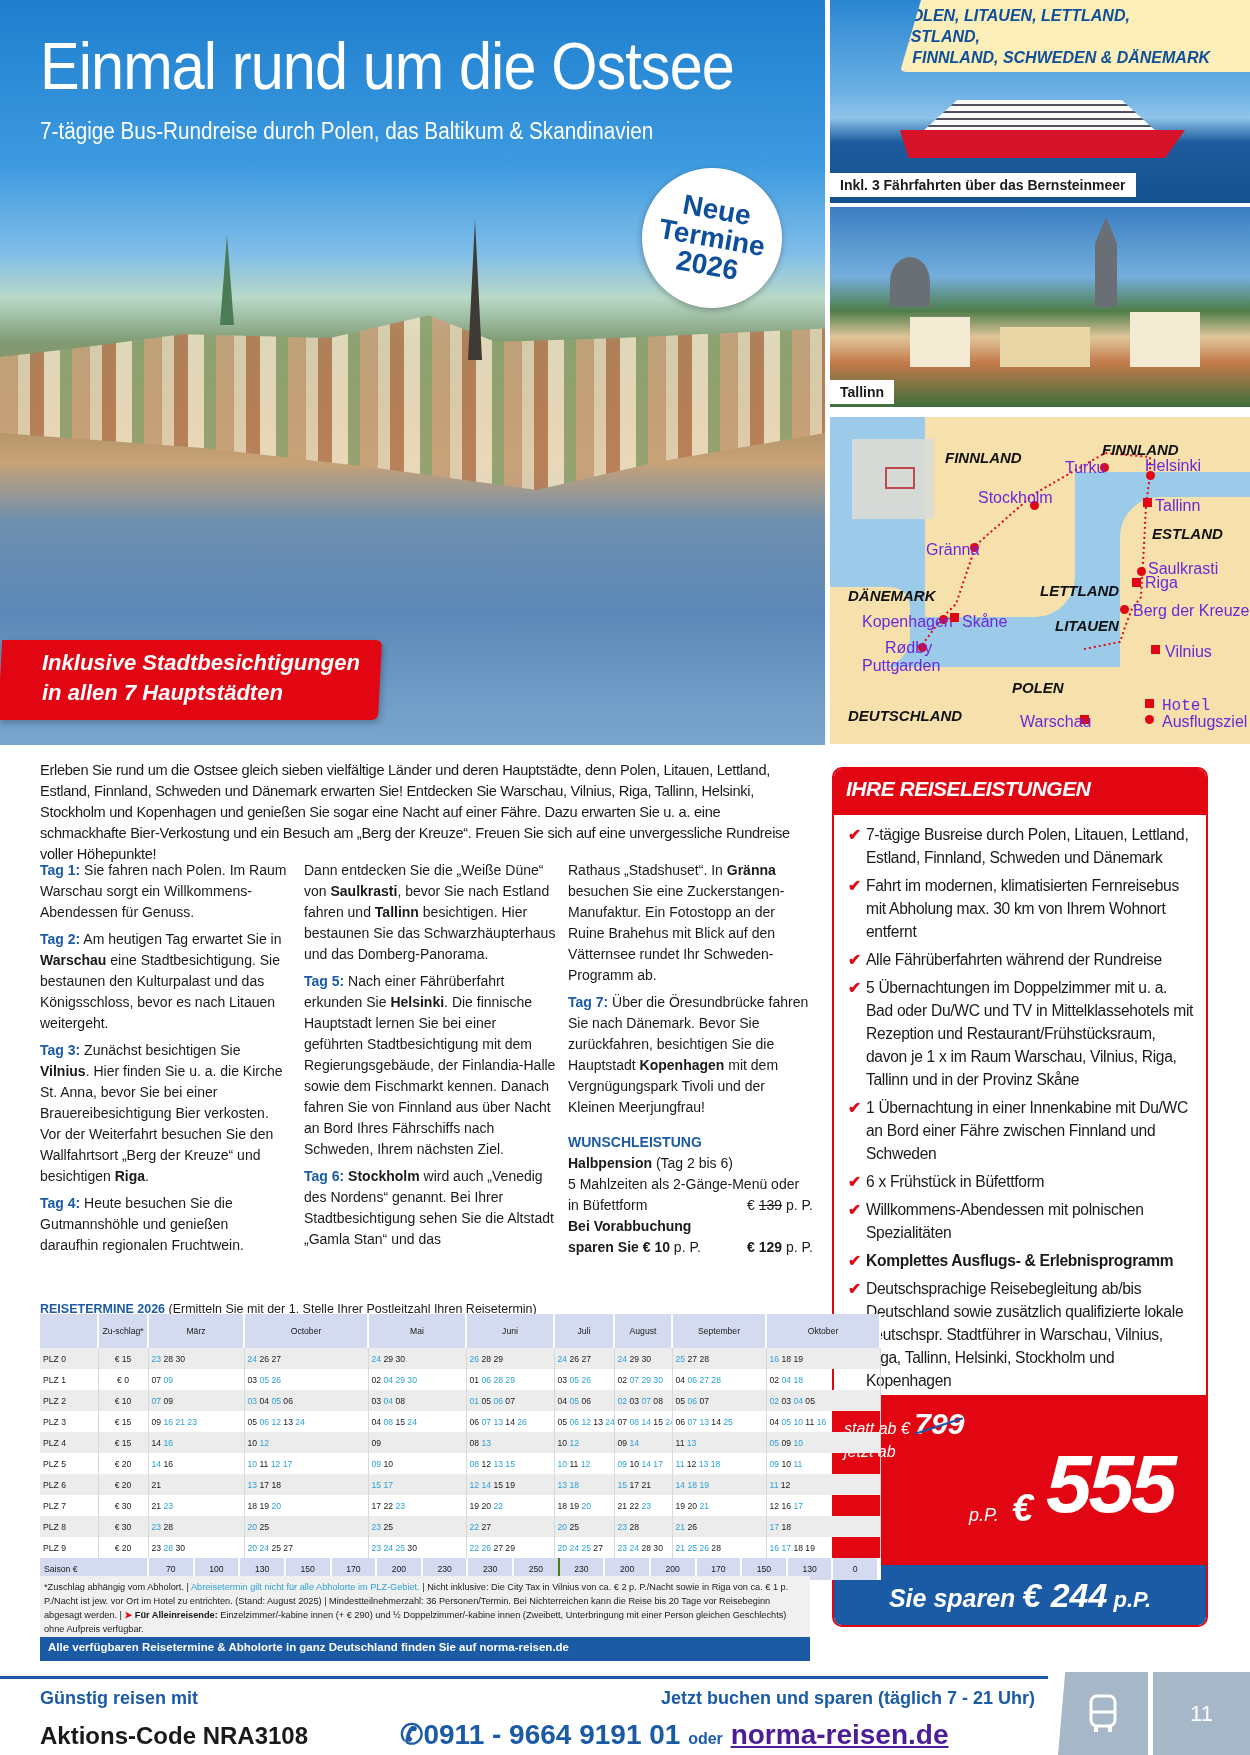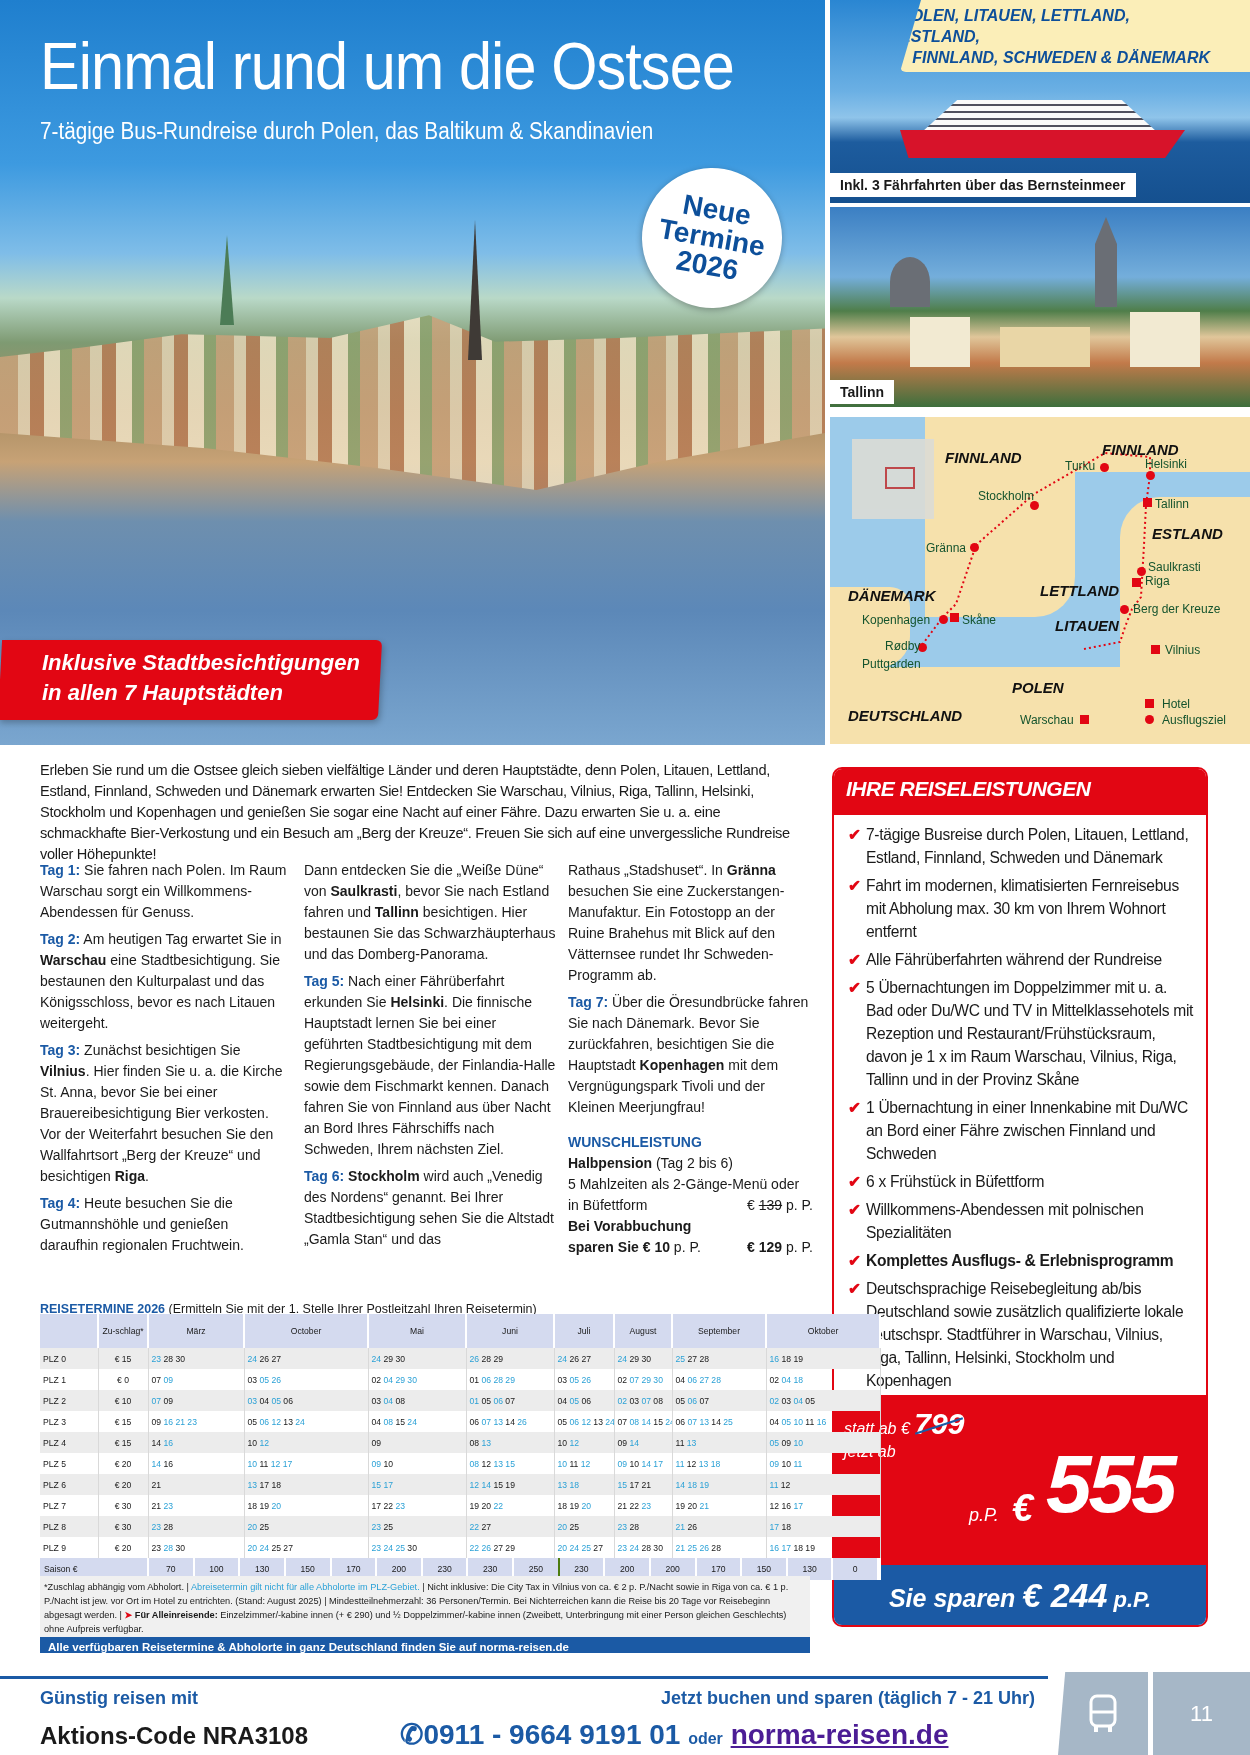--- a/index.html
+++ b/index.html
@@ -25,21 +25,21 @@
   .ship .hull { position: absolute; left: 0; top: 30px; width: 285px; height: 28px; background: #d7132a; clip-path: polygon(0 0, 100% 0, 93% 100%, 3% 100%); }
   .ship .deck { position: absolute; left: 22px; top: 0; width: 235px; height: 32px; background: repeating-linear-gradient(0deg, #fafafa 0 5px, #50505e 5px 7px); clip-path: polygon(15% 0, 85% 0, 100% 100%, 0 100%); }
   .caption { position: absolute; background: #fff; color: #1a1a1a; font-weight: 700; font-size: 14px; padding: 4px 10px; }
   .tallinn-photo { position: absolute; left: 830px; top: 207px; width: 420px; height: 200px; background: linear-gradient(180deg, #3b7fc3 0%, #74aedb 35%, #4f7e4a 52%, #e0c69a 65%, #c27a4a 78%, #3d6f3d 100%); }
   .tallinn-photo .bld { position: absolute; bottom: 40px; background: #f2ead2; }
   .tallinn-photo .tw { position: absolute; background: #6a6e75; }
 
   
   .map { position: absolute; left: 830px; top: 414px; width: 420px; height: 330px; background: #9ccbea; overflow: hidden; border-top: 3px solid #fff; }
   .land { position: absolute; background: #f6e1ac; }
-  .map-label { position: absolute; font-size: 12px; color: #14532d; white-space: nowrap; }
+  .map-label { position: absolute; font-size: 16px; color: #6d28d9; white-space: nowrap; }
   .map-country { position: absolute; font-size: 15px; font-weight: 700; font-style: italic; color: #111; white-space: nowrap; }
   .m-sq { position: absolute; width: 9px; height: 9px; background: #e20613; }
   .m-dot { position: absolute; width: 9px; height: 9px; border-radius: 50%; background: #e20613; }
   .inset { position: absolute; left: 22px; top: 22px; width: 82px; height: 80px; background: #dcdcd6; opacity: .9; }
   .inset .frame { position: absolute; left: 33px; top: 28px; width: 30px; height: 22px; border: 2px solid #c23a3a; }
   svg.route { position: absolute; left: 0; top: 0; }
 
   
   .intro { position: absolute; left: 40px; top: 760px; width: 770px; font-size: 14.6px; line-height: 21px; letter-spacing: -0.3px; }
   .cols { position: absolute; top: 860px; font-size: 14px; line-height: 21px; }
@@ -79,21 +79,21 @@
   table.rt th { background: #d4daef; font-weight: 400; height: 34px; border-right: 2px solid #fff; text-align: center; }
   table.rt td { height: 21px; border-right: 1px solid #d9d9d9; padding: 0 3px; white-space: nowrap; overflow: hidden; }
   table.rt tr:nth-child(odd) td { background: #ececec; }
   table.rt td.plz { font-weight: 400; }
   table.rt td.zu { text-align: center; }
   .hl { color: #2ba1d6; }
   table.rt tr.saison td { background: #d4daef; text-align: center; height: 22px; border-right: 2px solid #fff; }
   .notes { position: absolute; left: 40px; top: 1576px; width: 770px; background: #f0f0f0; font-size: 9.2px; line-height: 14px; padding: 4px 4px; }
   .notes .hl2 { color: #2ba1d6; }
   .notes .arrow { color: #e20613; font-weight: 700; }
-  .allbar { position: absolute; left: 40px; top: 1637px; width: 770px; height: 16px; background: #1b5aa5; color: #fff; font-weight: 700; font-size: 11.5px; line-height: 20px; padding-left: 8px; }
+  .allbar { position: absolute; left: 40px; top: 1637px; width: 770px; height: 24px; background: #1b5aa5; color: #fff; font-weight: 700; font-size: 11.5px; line-height: 20px; padding-left: 8px; }
 
   
   .fline { position: absolute; left: 0; top: 1676px; width: 1048px; height: 3px; background: #1b5aa5; }
   .f1 { position: absolute; left: 40px; top: 1688px; color: #1b5aa5; font-weight: 700; font-size: 18px; }
   .f2 { position: absolute; left: 40px; top: 1722px; font-weight: 700; font-size: 24px; }
   .f3 { position: absolute; right: 215px; top: 1688px; color: #1b5aa5; font-weight: 700; font-size: 18px; }
   .f4 { position: absolute; left: 400px; top: 1718px; font-weight: 700; font-size: 28px; color: #1b5aa5; white-space: nowrap; }
   .f4 .oder { font-size: 16px; font-weight: 700; color: #1b5aa5; }
   .f4 .site { color: #4c1d95; text-decoration: underline; }
   .tabicon { position: absolute; left: 1058px; top: 1672px; width: 90px; height: 83px; background: #a6b7c7; clip-path: polygon(8% 0, 100% 0, 100% 100%, 0 100%); display: flex; align-items: center; justify-content: center; }
@@ -182,21 +182,21 @@
   <div class="m-sq" style="left:120px;top:196px;"></div>
   <div class="map-label" style="left:132px;top:196px;">Skåne</div>
   <div class="m-sq" style="left:321px;top:228px;"></div>
   <div class="map-label" style="left:335px;top:226px;">Vilnius</div>
   <div class="m-dot" style="left:88px;top:226px;"></div>
   <div class="map-label" style="left:55px;top:222px;">Rødby</div>
   <div class="map-label" style="left:32px;top:240px;">Puttgarden</div>
   <div class="m-sq" style="left:250px;top:298px;"></div>
   <div class="map-label" style="left:190px;top:296px;">Warschau</div>
   <div class="m-sq" style="left:315px;top:282px;"></div>
-  <div class="map-label" style="left:332px;top:280px;">Hotel</div>
+  <div class="map-label" style="left:332px;top:280px;font-family:Liberation Mono, monospace;">Hotel</div>
   <div class="m-dot" style="left:315px;top:298px;"></div>
   <div class="map-label" style="left:332px;top:296px;">Ausflugsziel</div>
 </div>
 
 <p class="intro">Erleben Sie rund um die Ostsee gleich sieben vielfältige Länder und deren Hauptstädte, denn Polen, Litauen, Lettland, Estland, Finnland, Schweden und Dänemark erwarten Sie! Entdecken Sie Warschau, Vilnius, Riga, Tallinn, Helsinki, Stockholm und Kopenhagen und genießen Sie sogar eine Nacht auf einer Fähre. Dazu erwarten Sie u. a. eine schmackhafte Bier-Verkostung und ein Besuch am „Berg der Kreuze“. Freuen Sie sich auf eine unvergessliche Rundreise voller Höhepunkte!</p>
 
 <div class="cols col1">
   <p><span class="tag">Tag 1:</span><span> Sie fahren nach Polen. Im Raum Warschau sorgt ein Willkommens-Abendessen für Genuss.</span></p>
   <p><span class="tag">Tag 2:</span><span> Am heutigen Tag erwartet Sie in </span><span class="b">Warschau</span><span> eine Stadtbesichtigung. Sie bestaunen den Kulturpalast und das Königsschloss, bevor es nach Litauen weitergeht.</span></p>
   <p><span class="tag">Tag 3:</span><span> Zunächst besichtigen Sie </span><span class="b">Vilnius</span><span>. Hier finden Sie u. a. die Kirche St. Anna, bevor Sie bei einer Brauereibesichtigung Bier verkosten. Vor der Weiterfahrt besuchen Sie den Wallfahrtsort „Berg der Kreuze“ und besichtigen </span><span class="b">Riga</span><span>.</span></p>

